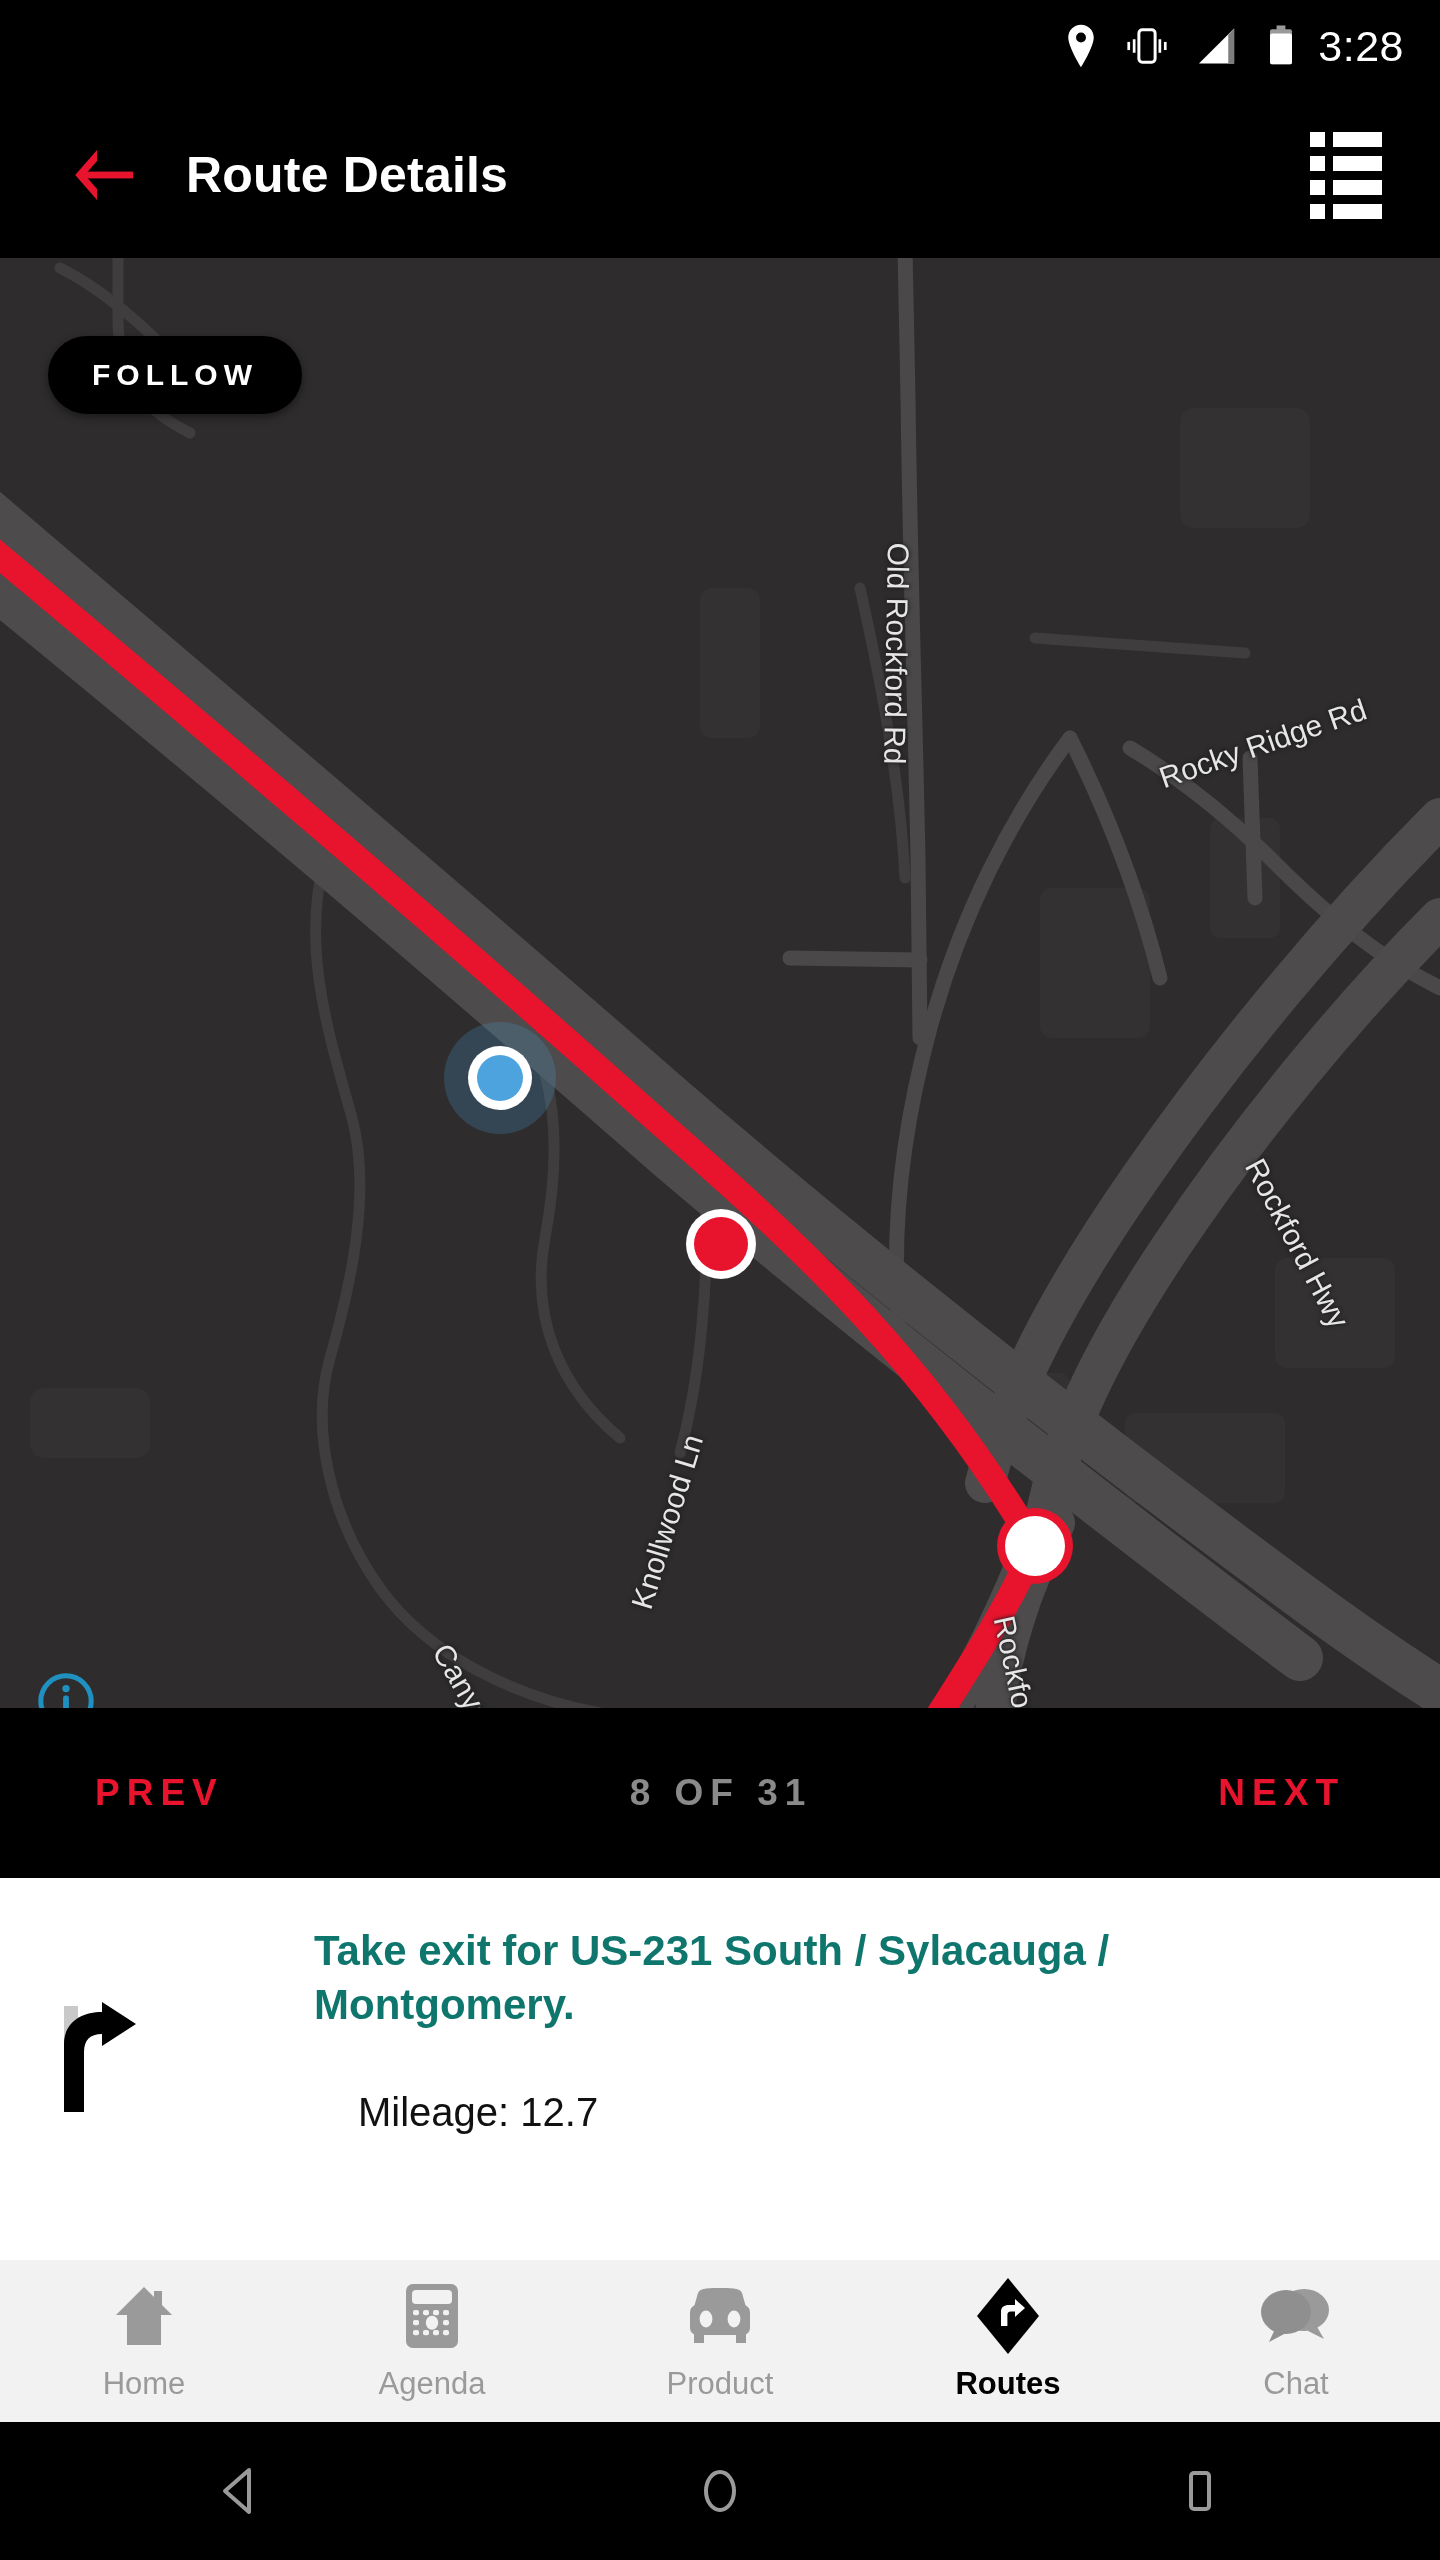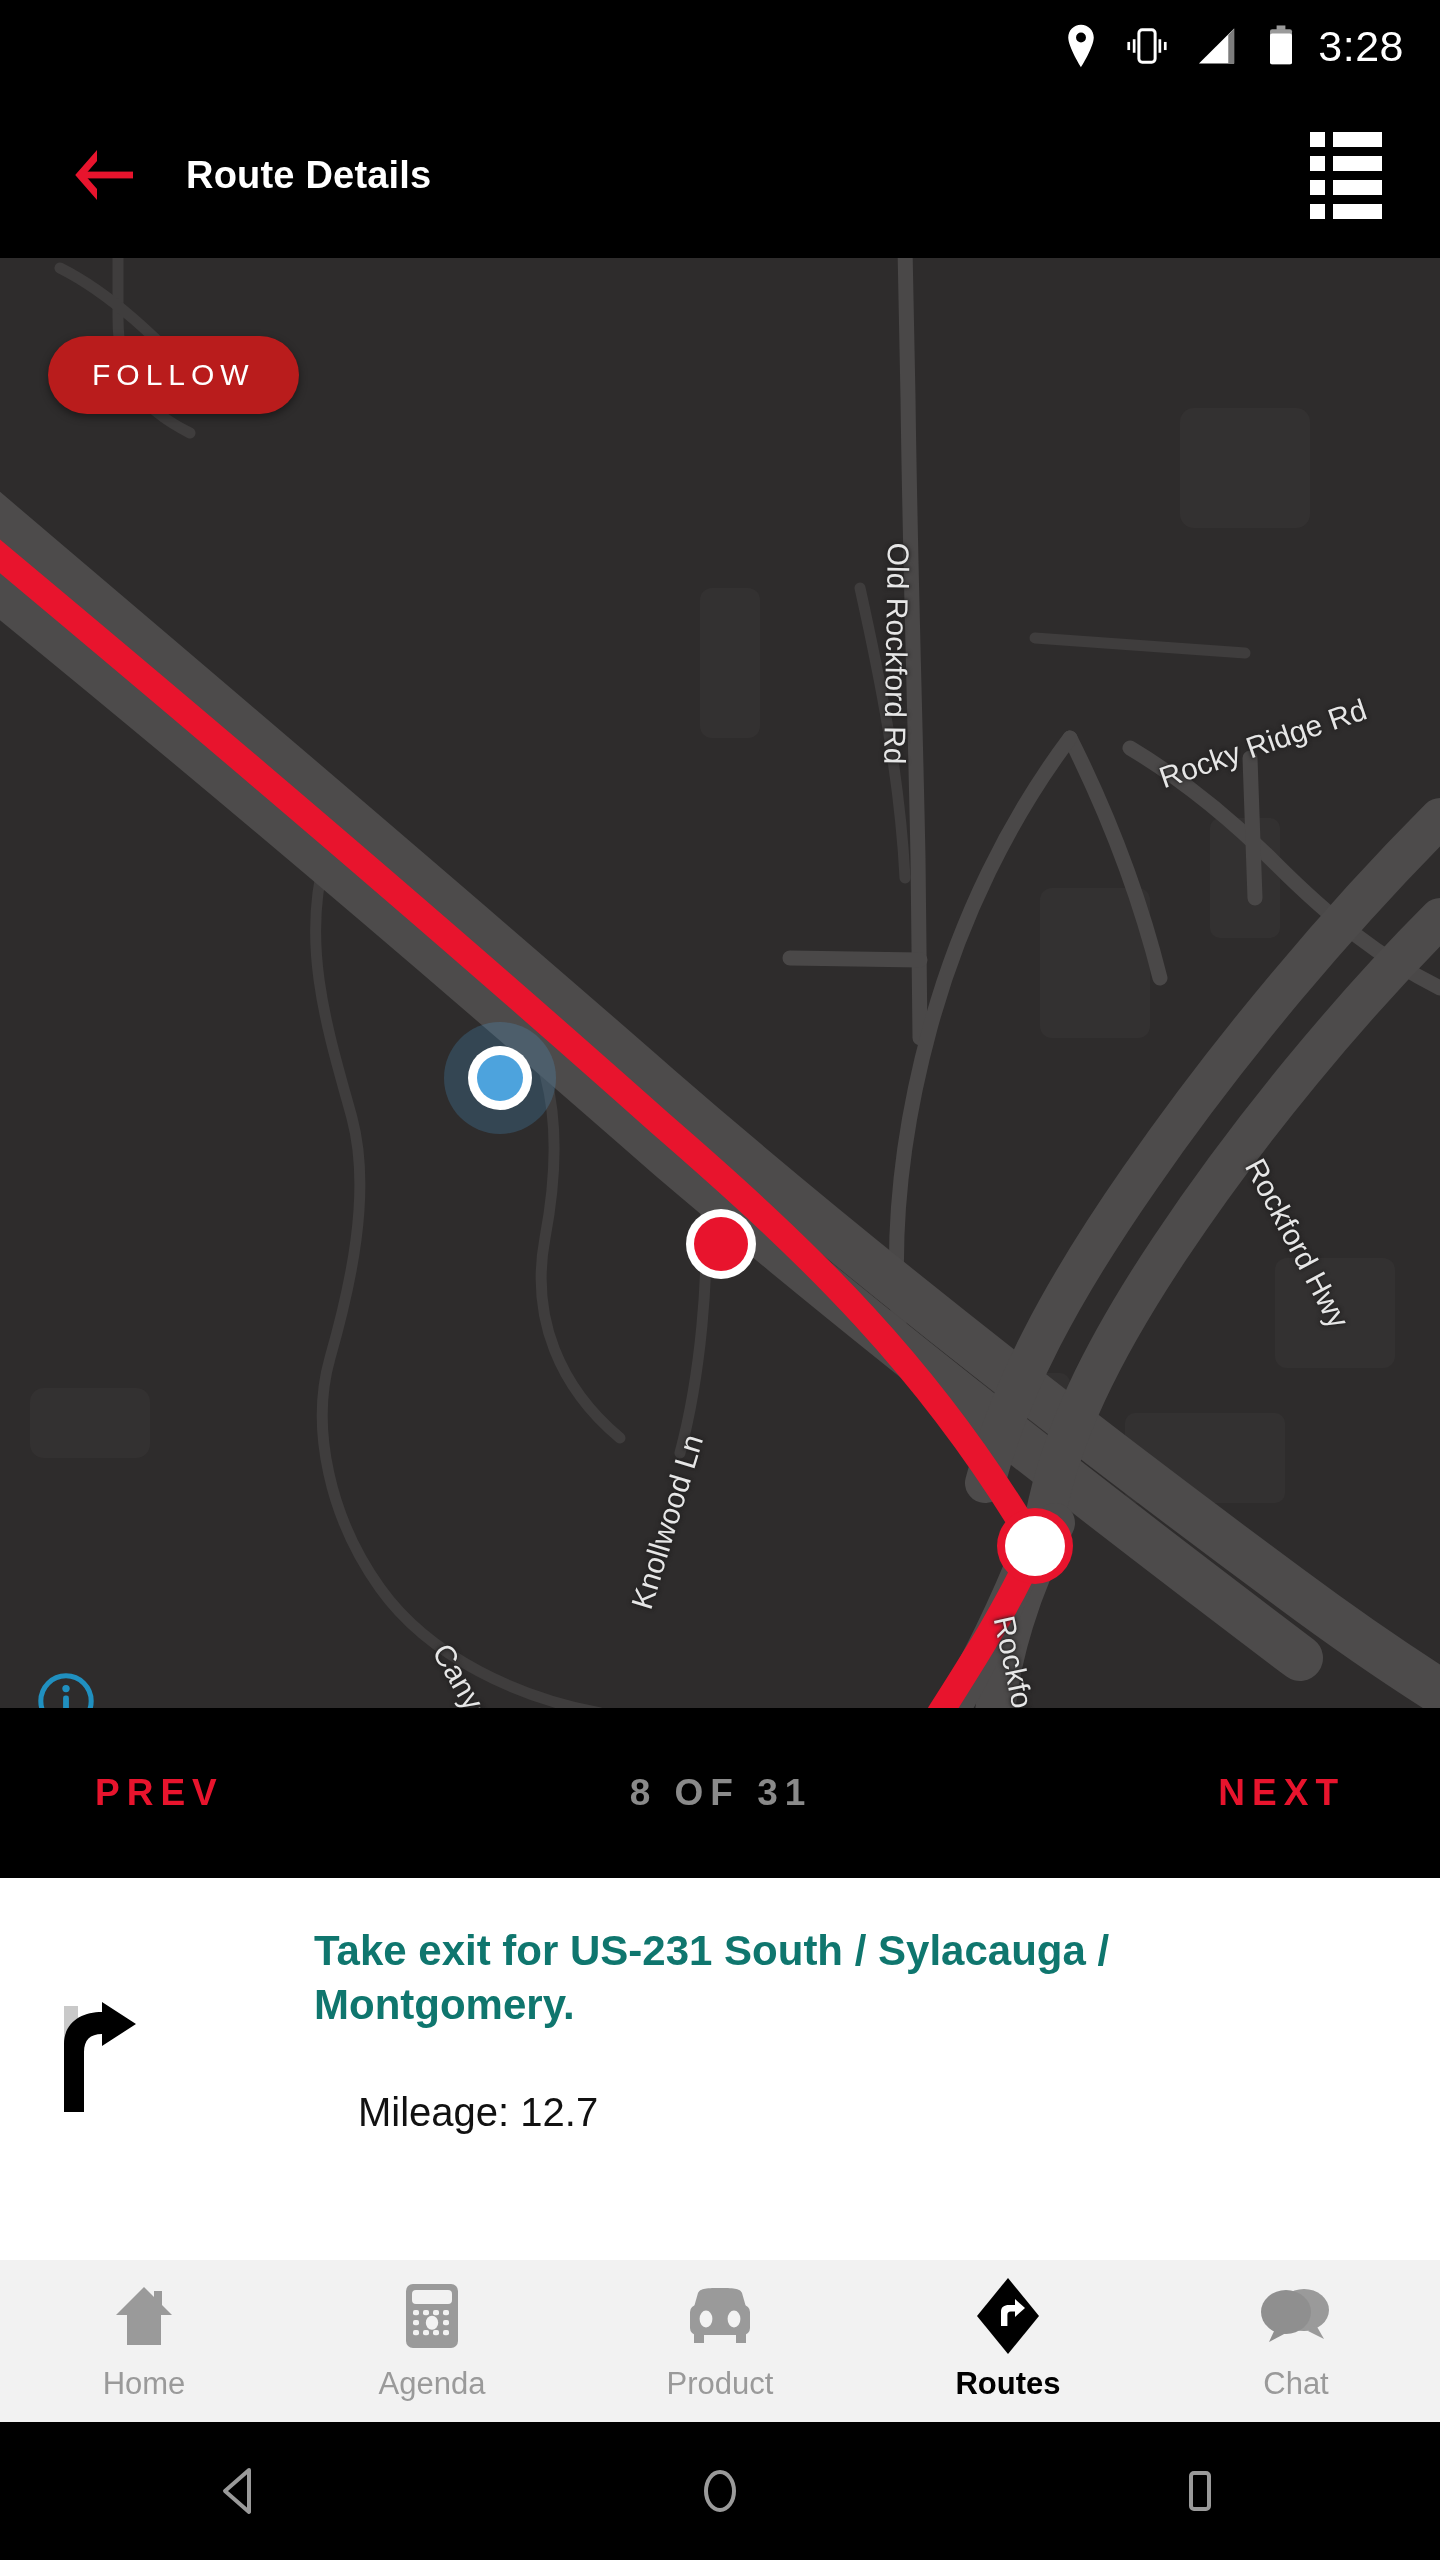--- a/index.html
+++ b/index.html
@@ -24,21 +24,21 @@
     letter-spacing:0.5px; line-height:1;
   }
 
   
   .appbar {
     position:absolute; top:92px; left:0; width:1440px; height:166px;
     background:#000; display:flex; align-items:center;
   }
   .back-btn { width:120px; display:flex; align-items:center; justify-content:center; margin-left:44px; }
   .appbar-title {
-    color:#fff; font-size:38px; font-weight:bold; margin-left:22px;
+    color:#fff; font-size:50px; font-weight:bold; margin-left:22px;
     letter-spacing:0.2px;
   }
   .appbar-spacer { flex:1; }
   .list-icon { margin-right:58px; display:flex; flex-direction:column; gap:9px; }
   .list-row { display:flex; align-items:center; gap:8px; }
   .list-sq { width:15px; height:15px; background:#fff; }
   .list-bar { width:49px; height:15px; background:#fff; }
 
   
   .map {
@@ -49,22 +49,22 @@
 
   .map-label {
     position:absolute; color:#e6e6e6; font-size:30px;
     font-family:"Liberation Sans", sans-serif;
     white-space:nowrap; text-shadow:0 0 5px #1f1e1e, 0 0 3px #1f1e1e;
     pointer-events:none;
   }
 
   .follow-btn {
     position:absolute; left:48px; top:78px;
-    background:#b91c1c; color:#fff; border-radius:44px;
-    padding:22px 44px; font-size:30px; font-weight:normal;
+    background:#000000; color:#fff; border-radius:44px;
+    padding:22px 44px; font-size:30px; font-weight:bold;
     letter-spacing:6px; box-shadow:0 3px 8px rgba(0,0,0,.45);
   }
 
   .info-btn { position:absolute; left:35px; bottom:38px; }
 
   
   .navstrip {
     position:absolute; top:1708px; left:0; width:1440px; height:170px;
     background:#000000; display:flex; align-items:center;
   }

